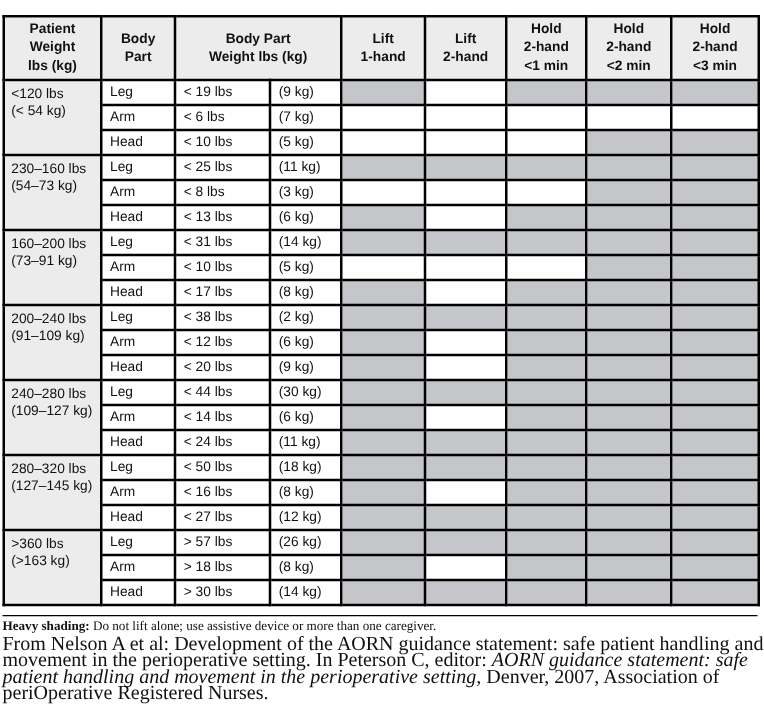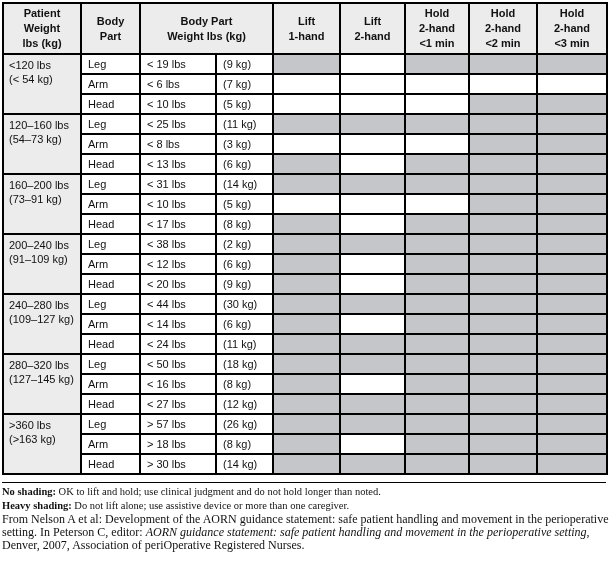--- a/index.html
+++ b/index.html
@@ -6,21 +6,21 @@
     --shaded:#c5c6c9;
     --headbg:#ececec;
     --border:#000000;
   }
   html,body{margin:0;padding:0;background:#ffffff;}
   body{
     width:611px;height:581px;overflow:hidden;
     font-family:"Liberation Sans",sans-serif;
     color:#111;
   }
-  .figure{padding:2px 0 0 2px;}
+  .figure{padding:2px 0 0 2px;margin-top:10px;}
   table.limits{
     border-collapse:collapse;
     table-layout:fixed;
     width:604px;
   }
   table.limits th, table.limits td{
     border:2px solid var(--border);
     font-size:11px;
     overflow:hidden;
   }
@@ -56,21 +56,21 @@
     margin-top:7px;
   }
   .notes{
     font-family:"Liberation Serif",serif;
     font-size:10.5px;
     line-height:14px;
     margin-top:2px;
     width:609px;
   }
   .note b{font-weight:bold;}
-  .citation{font-size:12px;line-height:13px;}
+  .citation{font-size:16px;line-height:13px;}
   .citation i{font-style:italic;}
 </style>
 </head>
 <body>
 
 <div class="figure">
 
   <table class="limits">
     <colgroup>
       <col style="width:78px">
@@ -134,21 +134,21 @@
           <td class="part">Head</td>
           <td class="lbs">&lt; 10 lbs</td>
           <td class="kg">(5 kg)</td>
           <td class="clear"></td>
           <td class="clear"></td>
           <td class="clear"></td>
           <td class="shaded"></td>
           <td class="shaded"></td>
         </tr>
         <tr>
-          <td rowspan="3" class="pw">120–160 lbs
+          <td rowspan="3" class="pw">230–160 lbs
 (54–73 kg)</td>
           <td class="part">Leg</td>
           <td class="lbs">&lt; 25 lbs</td>
           <td class="kg">(11 kg)</td>
           <td class="shaded"></td>
           <td class="shaded"></td>
           <td class="shaded"></td>
           <td class="shaded"></td>
           <td class="shaded"></td>
         </tr>
@@ -331,19 +331,18 @@
           <td class="shaded"></td>
           <td class="shaded"></td>
           <td class="shaded"></td>
         </tr>
       </tbody>
   </table>
 
   <div class="rule"></div>
 
   <div class="notes">
-    <div class="note"><b>No shading:</b><span> OK to lift and hold; use clinical judgment and do not hold longer than noted.</span></div>
     <div class="note"><b>Heavy shading:</b><span> Do not lift alone; use assistive device or more than one caregiver.</span></div>
     <div class="citation"><span>From Nelson A et al: Development of the AORN guidance statement: safe patient handling and movement in the perioperative setting. In Peterson C, editor:</span>
       <i>AORN guidance statement: safe patient handling and movement in the perioperative setting,</i><span> Denver, 2007, Association of periOperative Registered Nurses.</span></div>
   </div>
 
 </div>
 
 </body></html>

